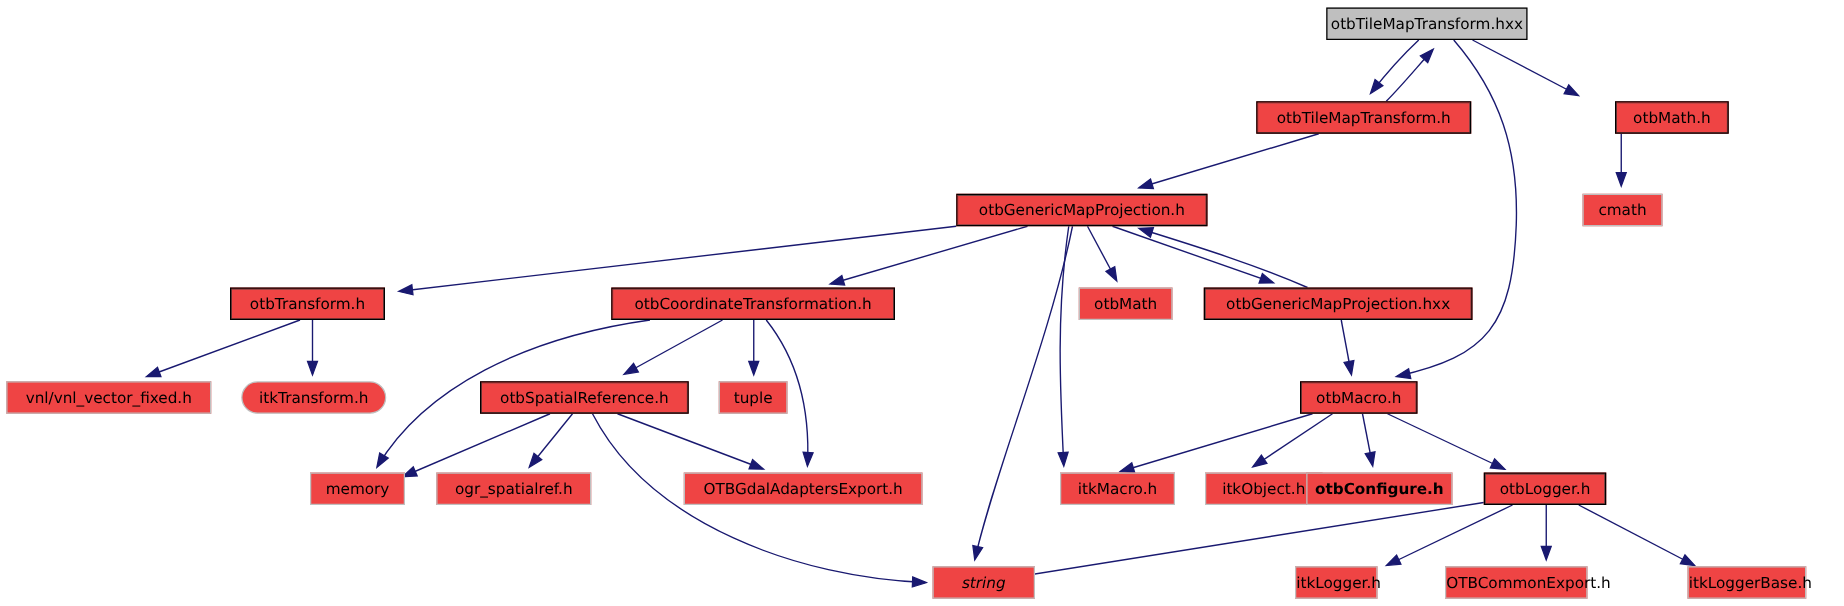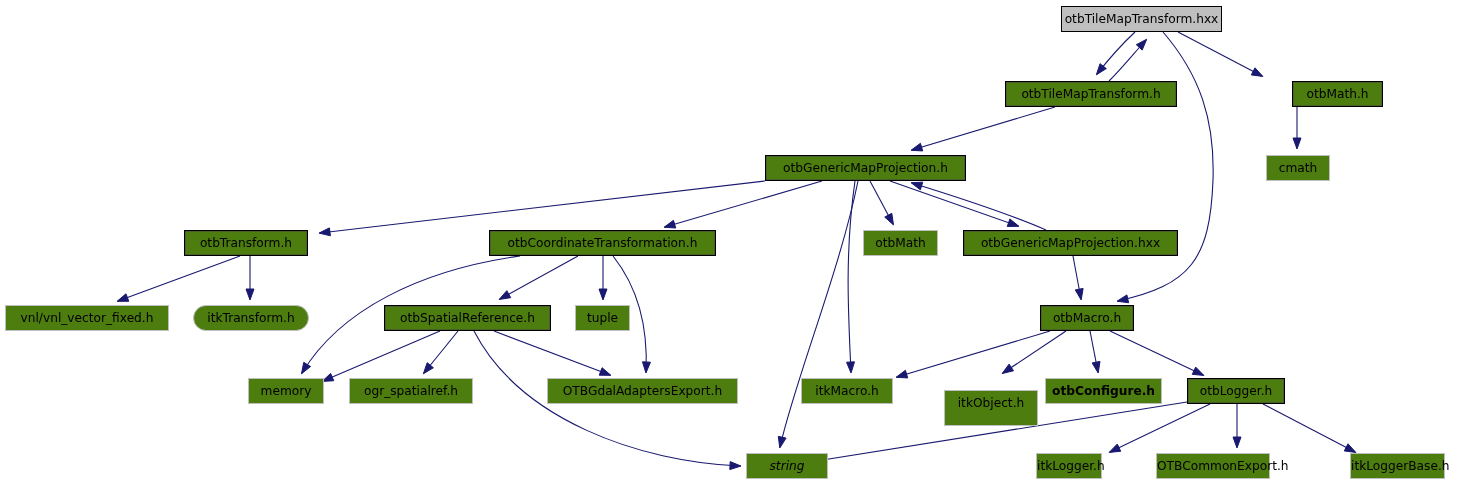--- a/index.html
+++ b/index.html
@@ -1,21 +1,21 @@
 <!DOCTYPE html>
 <html><head>
   <meta charset="utf-8">
   <style>
     html, body { margin: 0; padding: 0; background: #ffffff; }
     body { width: 1475px; height: 485px; position: relative; overflow: hidden;
            font-family: "DejaVu Sans", sans-serif; }
     #graph { position: absolute; left: 0; top: 0; width: 1475px; height: 485px; }
     .node { position: absolute; box-sizing: border-box; height: 26px; line-height: 24px;
             font-size: 12.2px; color: #000; text-align: center; white-space: nowrap;
-            background: #4d7c0f; }
+            background: #ef4444; }
     .node.local { border: 1px solid #000; box-shadow: 0 0 0 0.5px #444 inset; }
     .node.system { border: 1px solid #bfbfbf; }
     .node.root { border: 1px solid #000; background: #bfbfbf; }
     .edge { fill: none; stroke: #191970; stroke-width: 1.1; }
     .arrow { fill: #191970; stroke: #191970; stroke-width: 1; }
   </style>
 </head>
 <body>
 
 <svg id="graph" xmlns="http://www.w3.org/2000/svg" width="1475" height="485">
@@ -161,21 +161,21 @@
     <div class="node system" style="left: 863px; top: 230px; width: 75px; height: 26px;">otbMath</div>
     <div class="node local" style="left: 963px; top: 230px; width: 215px; height: 26px;">otbGenericMapProjection.hxx</div>
     <div class="node system" style="left: 5px; top: 305px; width: 164px; height: 26px;">vnl/vnl_vector_fixed.h</div>
     <div class="node system" style="left: 193px; top: 305px; width: 116px; height: 26px; border-radius: 13px;">itkTransform.h</div>
     <div class="node local" style="left: 384px; top: 305px; width: 167px; height: 26px;">otbSpatialReference.h</div>
     <div class="node system" style="left: 575px; top: 305px; width: 55px; height: 26px; text-align: center;">tuple</div>
     <div class="node local" style="left: 1040px; top: 305px; width: 94px; height: 26px;">otbMacro.h</div>
     <div class="node system" style="left: 248px; top: 378px; width: 76px; height: 26px;">memory</div>
     <div class="node system" style="left: 349px; top: 378px; width: 124px; height: 26px;">ogr_spatialref.h</div>
     <div class="node system" style="left: 547px; top: 378px; width: 191px; height: 26px;">OTBGdalAdaptersExport.h</div>
-    <div class="node system" style="left: 801px; top: 378px; width: 92px; height: 26px;">itkMacro.h</div>
-    <div class="node system" style="left: 944px; top: 378px; width: 94px; height: 36px; margin-top: 12px;">itkObject.h</div>
+    <div class="node system" style="left: 848px; top: 378px; width: 92px; height: 26px;">itkMacro.h</div>
+    <div class="node system" style="left: 964px; top: 378px; width: 94px; height: 26px;">itkObject.h</div>
     <div class="node system" style="left: 1045px; top: 378px; width: 117px; height: 26px; font-weight: bold;">otbConfigure.h</div>
     <div class="node local" style="left: 1187px; top: 378px; width: 98px; height: 26px;">otbLogger.h</div>
     <div class="node system" style="left: 746px; top: 453px; width: 82px; height: 26px; font-style: italic;">string</div>
     <div class="node system" style="left: 1036px; top: 453px; width: 66px; height: 26px;">itkLogger.h</div>
     <div class="node system" style="left: 1156px; top: 453px; width: 114px; height: 26px;">OTBCommonExport.h</div>
     <div class="node system" style="left: 1350px; top: 453px; width: 95px; height: 26px;">itkLoggerBase.h</div>
   </div>
 
 </body></html>

